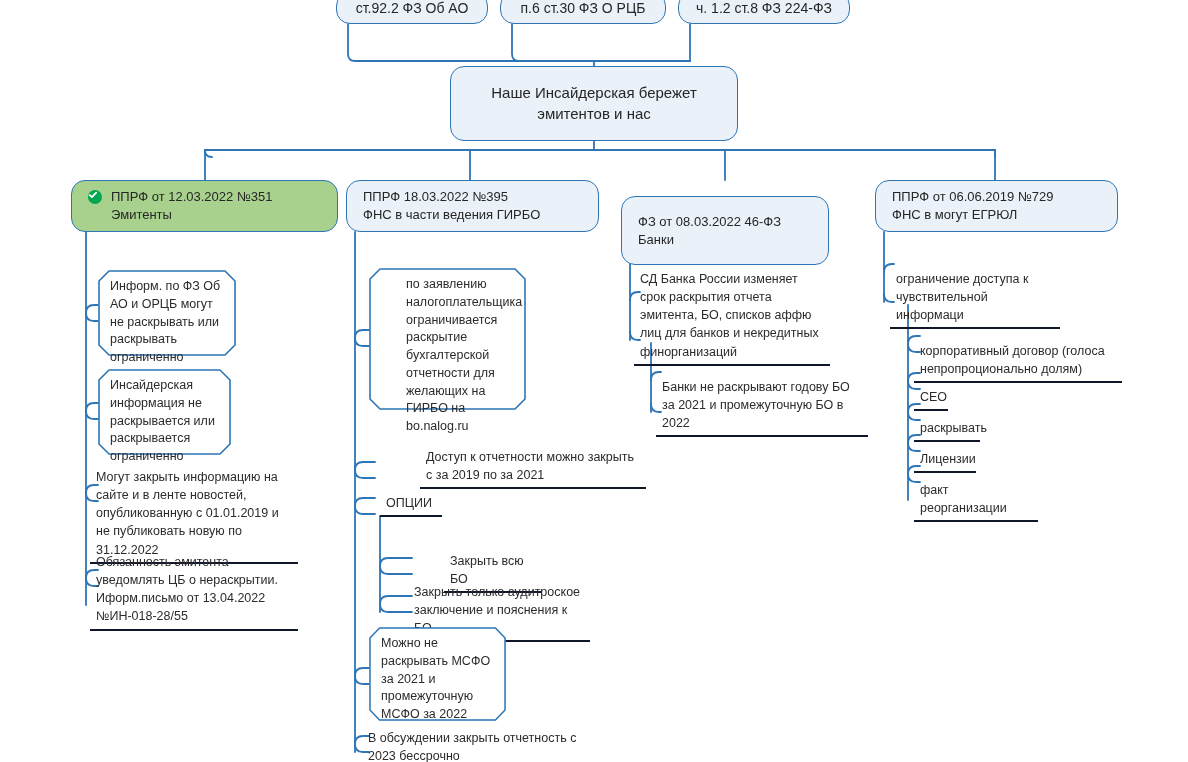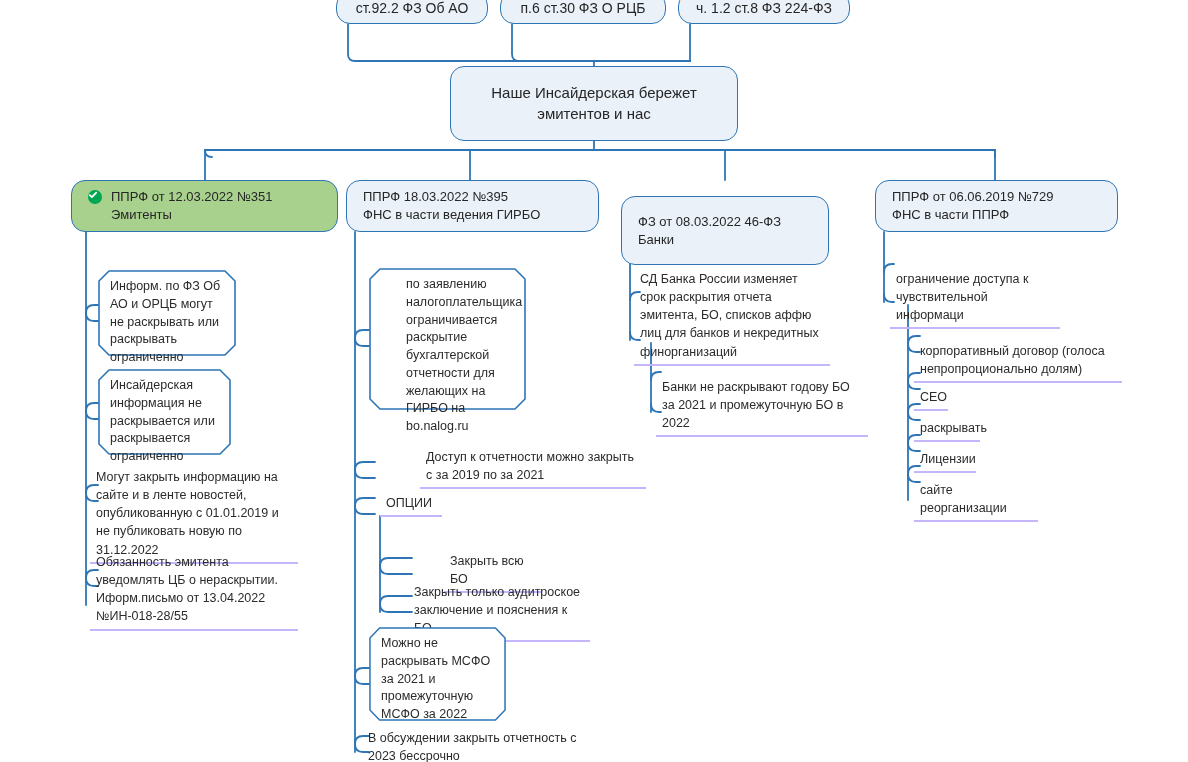--- a/index.html
+++ b/index.html
@@ -52,21 +52,21 @@
   }
   .box-oct .oct-bg{
     position:absolute;left:0;top:0;width:100%;height:100%;
     z-index:-1;
   }
   .box-oct .oct-bg svg{display:block;width:100%;height:100%;}
 
   
   .box-underline{
     position:absolute;z-index:2;box-sizing:border-box;
-    border-bottom:2px solid #c4b5fd;
+    border-bottom:2px solid #0f172a;
     line-height:1.45;
     padding:2px 4px 3px 6px;
   }
 
   .t13{font-size:13px;}
   .t12{font-size:12.5px;}
   .t14{font-size:14px;}
   .t15{font-size:15px;}
 
   .check-badge{
@@ -209,21 +209,21 @@
   <div class="node box-round left-text t13" style="left:621px;top:180px;width:208px;height:69px;margin-top:16px;">
     <span class="hdr-lines">
       <span>ФЗ от 08.03.2022 46-ФЗ</span>
       <span>Банки</span>
     </span>
   </div>
 
   <div class="node box-round left-text t13" style="left:875px;top:180px;width:243px;height:52px;">
     <span class="hdr-lines">
       <span>ППРФ от 06.06.2019 №729</span>
-      <span>ФНС в части ППРФ</span>
+      <span>ФНС в могут ЕГРЮЛ</span>
     </span>
   </div>
 
   <div class="box-oct t12" style="left:98px;top:369px;width:133px;height:86px;">
     <span class="oct-bg">
       <svg viewBox="0 0 133 86" preserveAspectRatio="none" xmlns="http://www.w3.org/2000/svg">
         <path d="M11 1 L122 1 L132 11 L132 75 L122 85 L11 85 L1 75 L1 11 Z" fill="#ffffff" stroke="#2e75b6" stroke-width="1.6" stroke-linejoin="round"></path>
       </svg>
     </span>
     <span>Инсайдерская информация не раскрывается или раскрывается ограниченно</span>
@@ -306,16 +306,16 @@
 
   <div class="box-underline t12" style="left:914px;top:417px;width:66px;">
     <span>раскрывать</span>
   </div>
 
   <div class="box-underline t12" style="left:914px;top:448px;width:62px;">
     <span>Лицензии</span>
   </div>
 
   <div class="box-underline t12" style="left:914px;top:479px;width:124px;">
-    <span>сайте реорганизации</span>
+    <span>факт реорганизации</span>
   </div>
 
 </div>
 
 </body></html>

